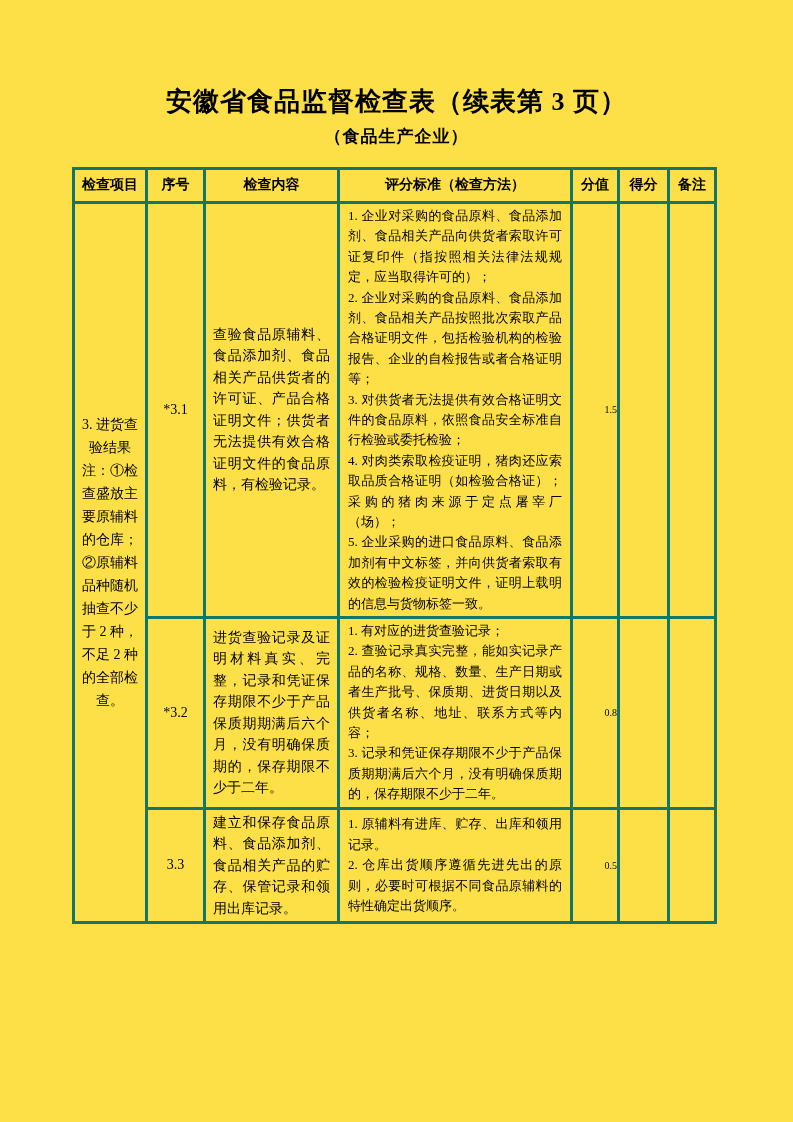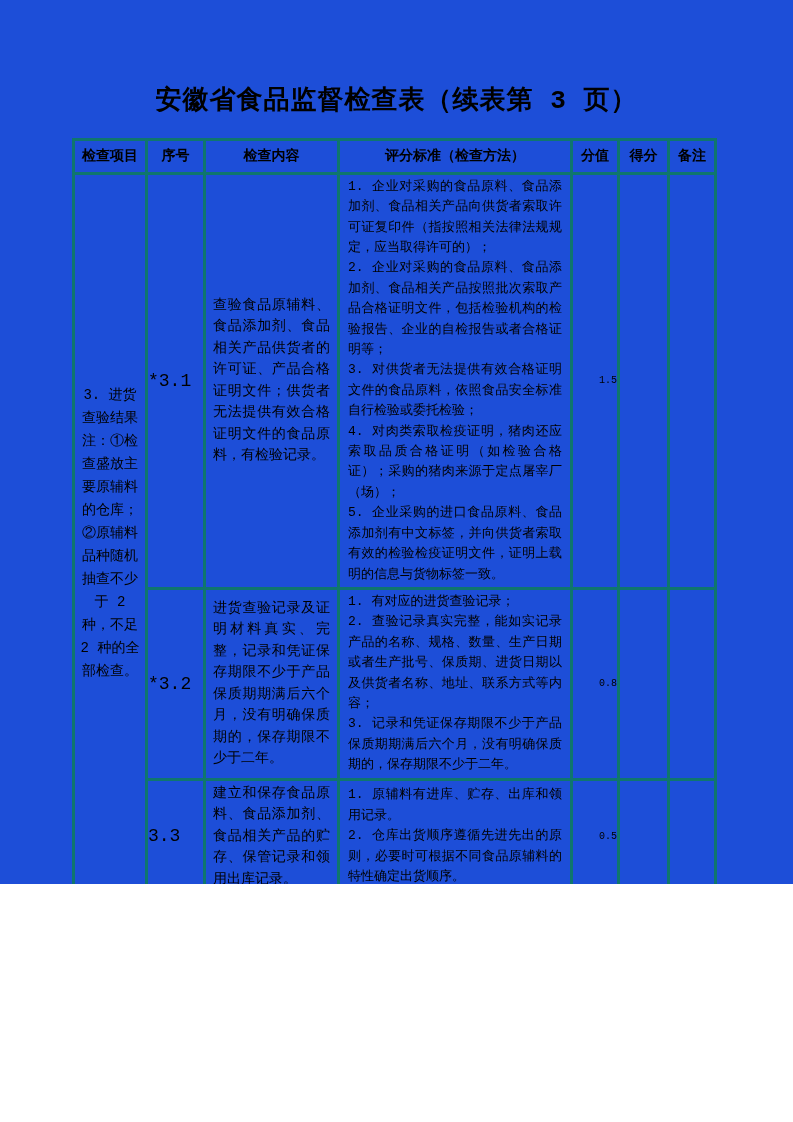--- a/index.html
+++ b/index.html
@@ -3,24 +3,24 @@
 <meta charset="utf-8">
 <style>
   html, body {
     margin: 0;
     padding: 0;
     background: #ffffff;
   }
   .page {
     position: relative;
     width: 793px;
-    height: 884px;
-    background: #1d4ed8;
+    height: 1122px;
+    background: #fde047;
     color: #000000;
-    font-family: Liberation Mono, monospace;
+    font-family: Liberation Serif, serif;
     overflow: hidden;
   }
   .title {
     margin: 85px 0 0 0;
     text-align: center;
     font-size: 26px;
     font-weight: bold;
     line-height: 1.3;
     letter-spacing: 1px;
   }
@@ -64,23 +64,23 @@
   tr.row-3 { height: 104px; }
   td.cell-item {
     text-align: center;
     white-space: pre-line;
     padding: 4px 5px;
     font-size: 14px;
     line-height: 23px;
     border-radius: 32px;
   }
   td.cell-serial {
-    text-align: left;
+    text-align: center;
     padding: 0;
-    font-size: 18px;
+    font-size: 14px;
   }
   td.cell-content {
     text-align: justify;
     padding: 2px 7px;
     font-size: 14px;
     line-height: 21.5px;
   }
   td.cell-standard {
     text-align: justify;
     white-space: pre-line;
@@ -95,20 +95,21 @@
     padding: 0;
     font-size: 10px;
   }
 </style>
 </head>
 <body>
 
 <div class="page">
 
   <h1 class="title">安徽省食品监督检查表（续表第 3 页）</h1>
+  <h2 class="subtitle">（食品生产企业）</h2>
 
 
   <table class="inspect-table">
     <colgroup>
       <col style="width:73px">
       <col style="width:58px">
       <col style="width:134px">
       <col style="width:233px">
       <col style="width:47px">
       <col style="width:50px">

